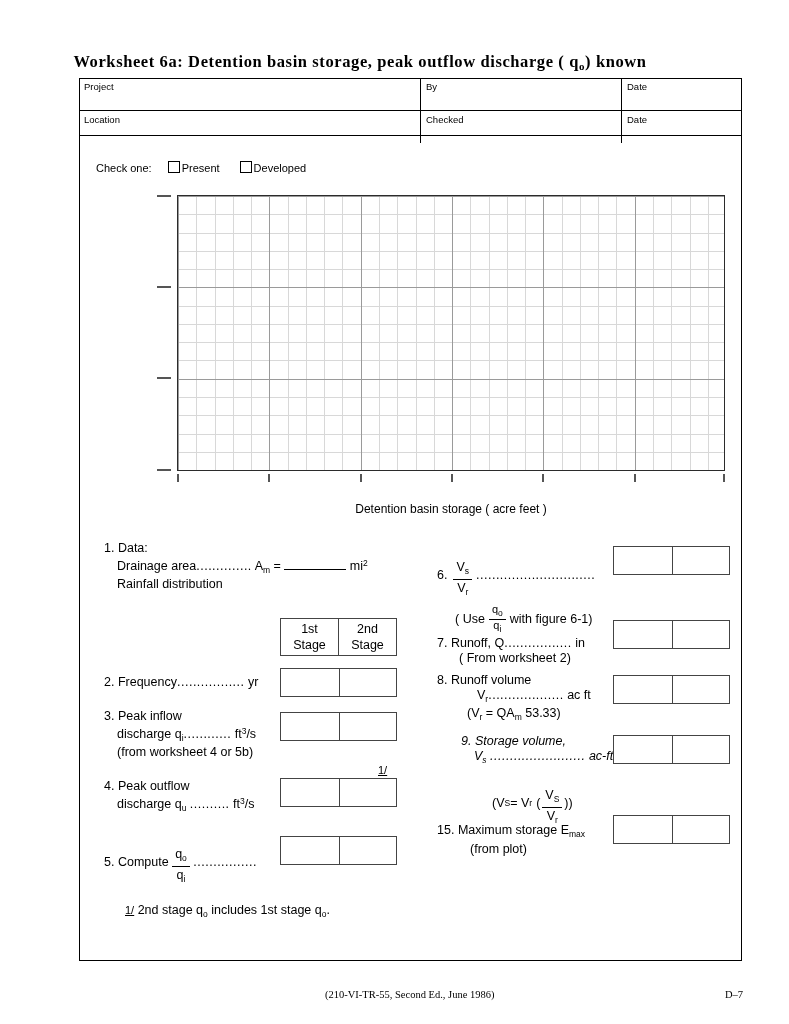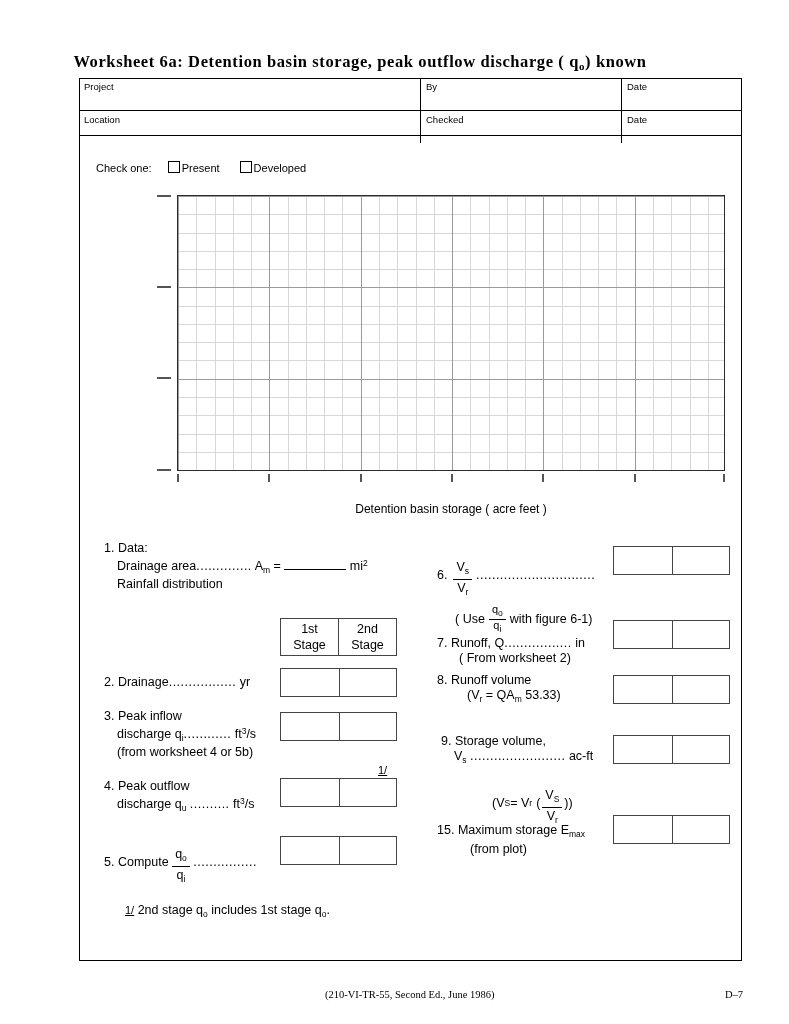--- a/index.html
+++ b/index.html
@@ -283,21 +283,21 @@
     <span>Stage</span>
   </div>
   <div class="stage-cell second">
     <span>2nd</span><br>
     <span>Stage</span>
   </div>
 </div>
 
 <div class="form-item" style="left:104px; top:675px; width:180px;">
   <span class="num">2.</span>
-  <span>Drainage</span><span class="dots">.................</span>
+  <span>Frequency</span><span class="dots">.................</span>
   <span>yr</span>
 </div>
 <div class="vbox" style="left:280px; top:668px; width:117px; height:29px;">
   <div class="divider"></div>
 </div>
 
 <div class="form-item" style="left:104px; top:709px; width:185px;">
   <div>
     <span class="num">3.</span>
     <span>Peak inflow</span>
@@ -376,29 +376,33 @@
 </div>
 <div class="vbox" style="left:613px; top:620px; width:117px; height:29px;">
   <div class="divider"></div>
 </div>
 
 <div class="form-item" style="left:437px; top:673px; width:185px;">
   <div>
     <span class="num">8.</span>
     <span>Runoff volume</span>
   </div>
+  <div style="padding-left:40px;">
+    <span>V</span><sub>r</sub><span class="dots">...................</span>
+    <span>ac ft</span>
+  </div>
   <div style="padding-left:30px;">
     <span>(V</span><sub>r</sub><span> = QA</span><sub>m</sub><span> 53.33)</span>
   </div>
 </div>
 <div class="vbox" style="left:613px; top:675px; width:117px; height:29px;">
   <div class="divider"></div>
 </div>
 
-<div class="form-item" style="left:441px; top:734px; width:185px;">
+<div class="form-item" style="left:461px; top:734px; width:185px;font-style:italic;">
   <div>
     <span class="num">9.</span>
     <span>Storage volume,</span>
   </div>
   <div style="padding-left:13px;">
     <span>V</span><sub>s</sub> <span class="dots">........................</span>
     <span>ac-ft</span>
   </div>
 </div>
 <div class="vbox" style="left:613px; top:735px; width:117px; height:29px;">

